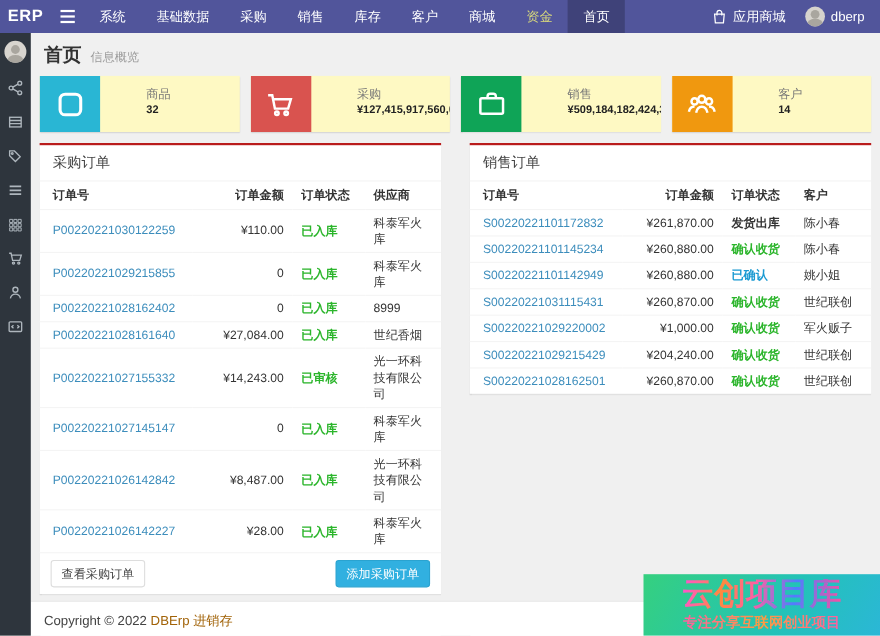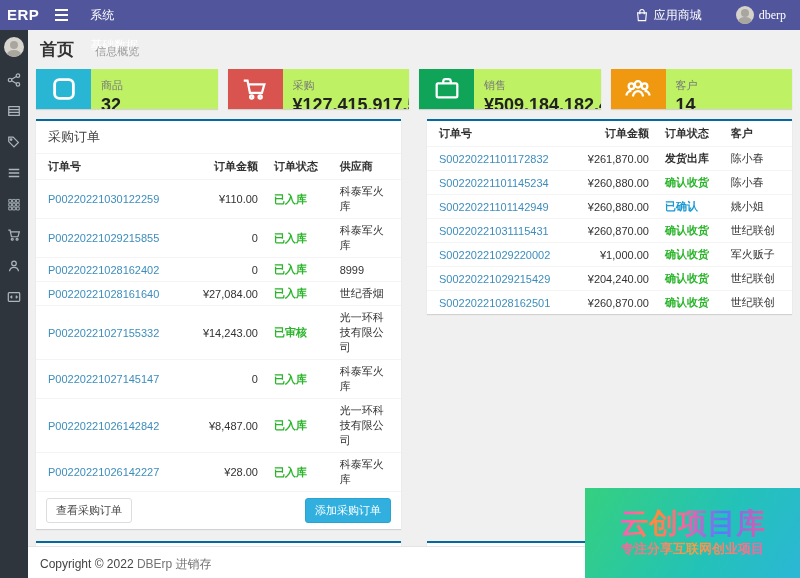--- a/index.html
+++ b/index.html
@@ -4,81 +4,81 @@
 <style>
   * { box-sizing: border-box; margin: 0; padding: 0; }
   html, body { width: 800px; height: 578px; overflow: hidden; }
   body { font-family: "Liberation Sans", "DejaVu Sans", sans-serif; background: #f0f0f0; position: relative; font-size: 12px; color: #333; }
 
   
   .navbar { height: 30px; background: #51559b; display: flex; align-items: stretch; color: #fff; }
   .navbar .logo { padding: 0 7px; line-height: 30px; font-weight: bold; font-size: 15px; letter-spacing: .5px; cursor: pointer; text-align: right; }
   .nav-toggle { width: 30px; display: flex; flex-direction: column; justify-content: center; align-items: center; gap: 3px; cursor: pointer; }
   .nav-toggle i { display: block; width: 13px; height: 2px; background: #fff; }
-  .nav-items { display: flex; list-style: none; flex-direction: column; }
+  .nav-items { display: flex; list-style: none; }
   .nav-items li { padding: 0 14px; line-height: 30px; font-size: 12px; cursor: pointer; white-space: nowrap; }
   .nav-items li[data-variant="active"] { background: rgba(0,0,0,.22); }
   .nav-items li[data-variant="accent"] { color: #d9d97c; }
   .nav-spacer { flex: 1; }
-  .nav-right { display: flex; align-items: center; gap: 34px; padding-right: 14px; font-family: Liberation Serif, serif; }
+  .nav-right { display: flex; align-items: center; gap: 18px; padding-right: 14px; }
   .nav-right .nav-link { display: flex; align-items: center; gap: 5px; cursor: pointer; font-size: 12px; }
   .nav-avatar { width: 18px; height: 18px; border-radius: 50%; background: #d6d3cd; display: inline-block; overflow: hidden; position: relative; }
   .nav-avatar::before { content: ""; position: absolute; left: 5px; top: 3px; width: 8px; height: 8px; border-radius: 50%; background: #a9a69f; }
   .nav-avatar::after { content: ""; position: absolute; left: 2px; top: 11px; width: 14px; height: 9px; border-radius: 50% 50% 0 0; background: #a9a69f; }
 
   
   .sidebar { position: absolute; left: 0; top: 30px; bottom: 0; width: 28px; background: #2e353d; display: flex; flex-direction: column; align-items: center; padding-top: 7px; gap: 15px; z-index: 5; }
   .sidebar .s-avatar { width: 20px; height: 20px; border-radius: 50%; background: #d8d5cf; position: relative; overflow: hidden; cursor: pointer; }
   .sidebar .s-avatar::before { content: ""; position: absolute; left: 6px; top: 4px; width: 8px; height: 8px; border-radius: 50%; background: #a9a69f; }
   .sidebar .s-avatar::after { content: ""; position: absolute; left: 3px; top: 13px; width: 14px; height: 9px; border-radius: 50% 50% 0 0; background: #a9a69f; }
   .sidebar .s-item { width: 16px; height: 16px; cursor: pointer; display: flex; align-items: center; justify-content: center; }
   .sidebar svg { stroke: #aeb6bd; fill: none; stroke-width: 1.4; }
 
   
   .main { margin-left: 28px; position: relative; height: 548px; }
   .page-header { padding: 8px 10px 6px 12px; }
   .page-header .t { font-size: 17px; color: #333; display: inline; }
-  .page-header .s { font-size: 11px; color: #9a9a9a; margin-left: 18px; }
+  .page-header .s { font-size: 11px; color: #9a9a9a; margin-left: 5px; }
 
   
   .cards { display: flex; gap: 10px; margin: 2px 8px 10px 8px; }
-  .card { flex: 1; height: 40px; background: #bef264; box-shadow: 0 1px 1px rgba(0,0,0,.12); display: flex; overflow: hidden; }
+  .card { flex: 1; height: 51px; background: #fef9c3; box-shadow: 0 1px 1px rgba(0,0,0,.12); display: flex; overflow: hidden; gap: 32px; }
   .card .ic { width: 55px; flex: 0 0 55px; display: flex; align-items: center; justify-content: center; }
   .card .ic svg { stroke: #fff; fill: none; stroke-width: 2.4; }
   .card .bd { padding: 9px 10px; overflow: hidden; white-space: nowrap; }
   .card .lbl { font-size: 11px; color: #777; margin-bottom: 2px; }
-  .card .val { font-size: 18px; font-weight: bold; color: #222; }
+  .card .val { font-size: 10px; font-weight: bold; color: #222; }
 
   
   .prow { display: flex; gap: 26px; margin: 0 8px 12px 8px; align-items: flex-start; }
-  .panel { flex: 1; background: #fff; border-top: 2px solid #0369a1; box-shadow: 0 1px 1px rgba(0,0,0,.12); }
+  .panel { flex: 1; background: #fff; border-top: 2px solid #b91c1c; box-shadow: 0 1px 1px rgba(0,0,0,.12); }
   .panel-hd { padding: 7px 12px; font-size: 13px; color: #444; border-bottom: 1px solid #f4f4f4; }
   table.orders { width: 100%; border-collapse: collapse; font-size: 11px; }
   table.orders th { text-align: left; padding: 5px 8px; font-weight: bold; color: #333; }
   table.orders td { padding: 4px 8px; border-top: 1px solid #f4f4f4; color: #333; }
   table.orders .c-no { width: 38%; padding-left: 12px; }
   table.orders .c-amt { width: 25%; text-align: right; }
   table.orders .c-st { width: 18%; margin-left: 40px; }
   table.orders .c-pt { width: 19%; }
   .order-link { color: #3c8dbc; cursor: pointer; text-decoration: none; }
   .status { font-weight: bold; }
   .status[data-variant="green"] { color: #2bb52b; }
   .status[data-variant="blue"]  { color: #1b9ad2; }
   .status[data-variant="dark"]  { color: #333; }
   .panel-ft { display: flex; justify-content: space-between; align-items: center; padding: 6px 10px; border-top: 1px solid #f4f4f4; }
   .btn { font-size: 11px; padding: 4px 9px; border-radius: 3px; cursor: pointer; border: 1px solid transparent; font-family: inherit; }
   .btn-primary { background: #31b0e0; color: #fff; border-color: #2aa3d0; }
   .btn-default { background: #fff; color: #444; border-color: #ddd; }
 
   
   .footer { position: absolute; left: 0; right: 0; bottom: 0; height: 32px; background: #fff; border-top: 1px solid #e4e4e4; padding: 9px 12px; font-size: 12px; color: #444; }
-  .footer a { color: #737373; text-decoration: none; cursor: pointer; }
-
-  
-  .watermark { position: absolute; right: 0; bottom: 0; width: 215px; height: 90px; z-index: 20;
+  .footer a { color: #a16207; text-decoration: none; cursor: pointer; }
+
+  
+  .watermark { position: absolute; right: 0; bottom: 0; width: 215px; height: 56px; z-index: 20;
     background: linear-gradient(120deg, #35d07f 0%, #23c2b8 60%, #2bb7d6 100%);
     display: flex; flex-direction: column; align-items: center; justify-content: center; gap: 2px; }
   .wm-title { font-size: 29px; font-weight: bold; line-height: 1;
     background: linear-gradient(100deg, #ff4fd8 0%, #ff8a3d 25%, #ff5fa2 45%, #4f7dff 70%, #ff4f9e 100%);
     -webkit-background-clip: text; background-clip: text; -webkit-text-fill-color: transparent; color: #ff5fa2; }
   .wm-sub { font-size: 13px; font-weight: bold;
     background: linear-gradient(90deg, #ff5fa2, #ff9c3f, #ff5fa2);
     -webkit-background-clip: text; background-clip: text; -webkit-text-fill-color: transparent; color: #ff7bb0; }
 </style>
 </head>
@@ -295,20 +295,21 @@
           </tr>
         </tbody>
       </table>
       <div class="panel-ft">
         <button class="btn btn-default">查看采购订单</button>
         <button class="btn btn-primary">添加采购订单</button>
       </div>
     </section>
 
     <section class="panel">
+      <div class="panel-hd">销售订单</div>
       <table class="orders">
         <thead>
           <tr>
             <th class="c-no">订单号</th>
             <th class="c-amt">订单金额</th>
             <th class="c-st">订单状态</th>
             <th class="c-pt">客户</th>
           </tr>
         </thead>
         <tbody>

